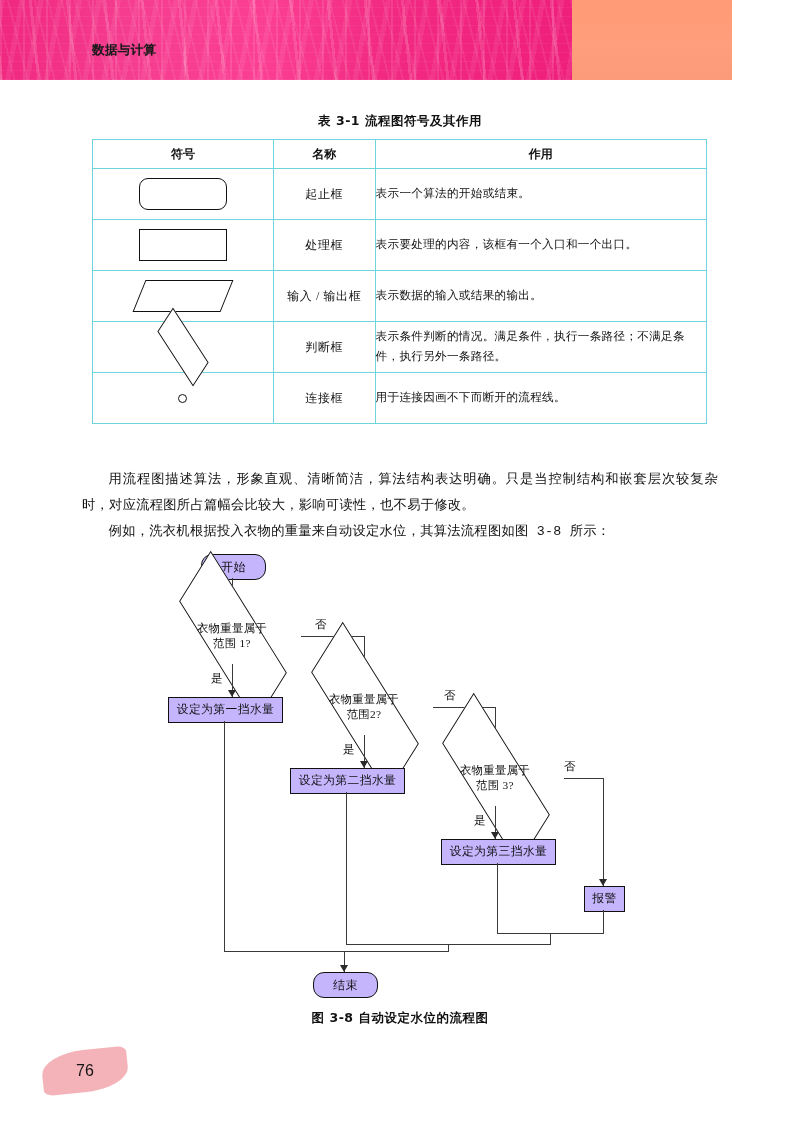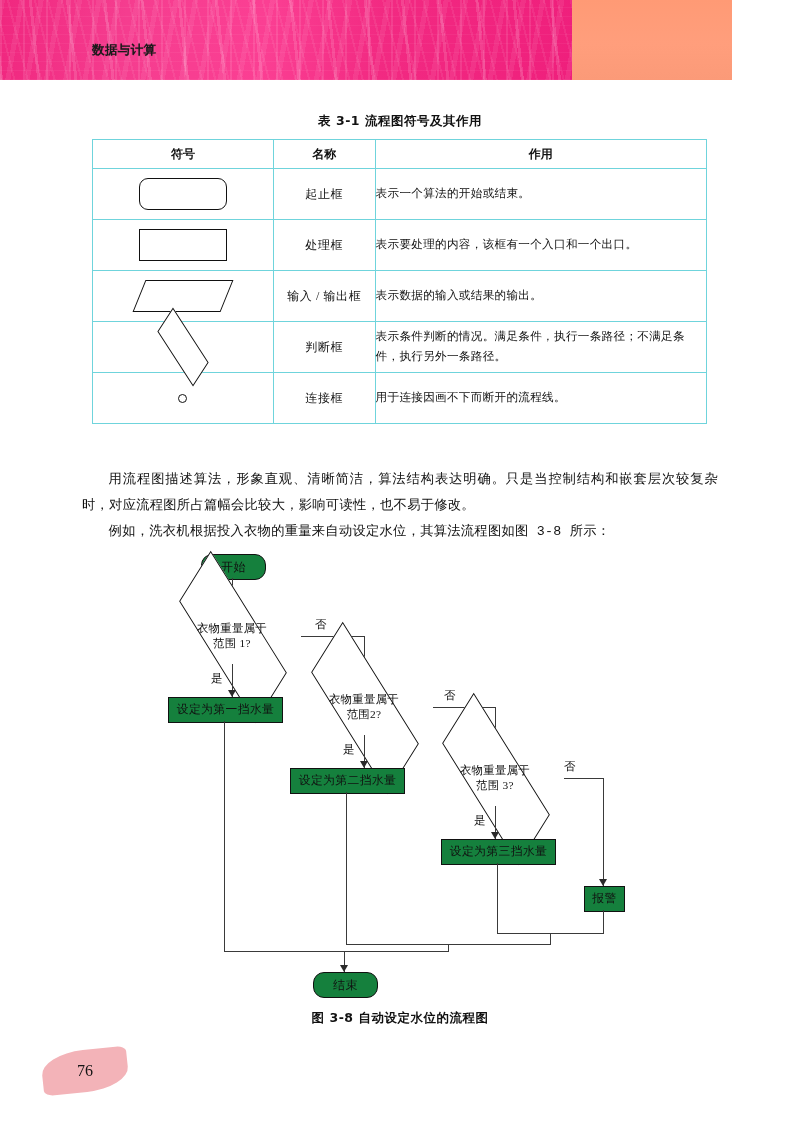--- a/index.html
+++ b/index.html
@@ -97,21 +97,21 @@
   .para{
     position:absolute;left:82px;width:636px;
     font-family:Liberation Mono, monospace;
     font-size:13.3px;color:#111;line-height:26px;
     text-indent:2em;letter-spacing:.25px;text-align:justify;
   }
   #para1{top:467px;}
   #para2{top:519px;}
   
   #flow{position:absolute;left:0;top:545px;width:800px;height:470px;}
-  #flow .node{position:absolute;background:#15803d;display:flex;align-items:center;justify-content:center;
+  #flow .node{position:absolute;background:#c4b5fd;display:flex;align-items:center;justify-content:center;
     font-family:Liberation Sans, sans-serif;color:#111;letter-spacing:.4px;}
   .n-term{border:1.8px solid #111;border-radius:11px;font-size:12px;}
   .n-proc{border:1.6px solid #111;font-size:11.8px;}
   .n-dec{position:absolute;}
   .n-dec .dia{
     position:absolute;left:0;top:0;width:100%;height:100%;
     border:1.4px solid #111;background:#fff;
     transform:rotate(45deg) skew(13deg,13deg);
   }
   .n-dec .dtxt{
@@ -139,21 +139,21 @@
   }
   
   #pagebadge{
     position:absolute;left:42px;top:1050px;width:86px;height:42px;
     background:#f3b3b8;border-radius:50% 12% 50% 12%;
     transform:rotate(-6deg);
   }
   #pagenum{
     position:absolute;left:42px;top:1050px;width:86px;height:42px;
     display:flex;align-items:center;justify-content:center;
-    font-family:Liberation Serif, serif;
+    font-family:Liberation Sans, sans-serif;
     font-size:16px;color:#151515;
   }
 </style>
 </head>
 <body>
 
 <div id="banner">
   <div class="pinkbg"></div>
   <div class="orangebg"></div>
   <div class="btitle">数据与计算</div>

